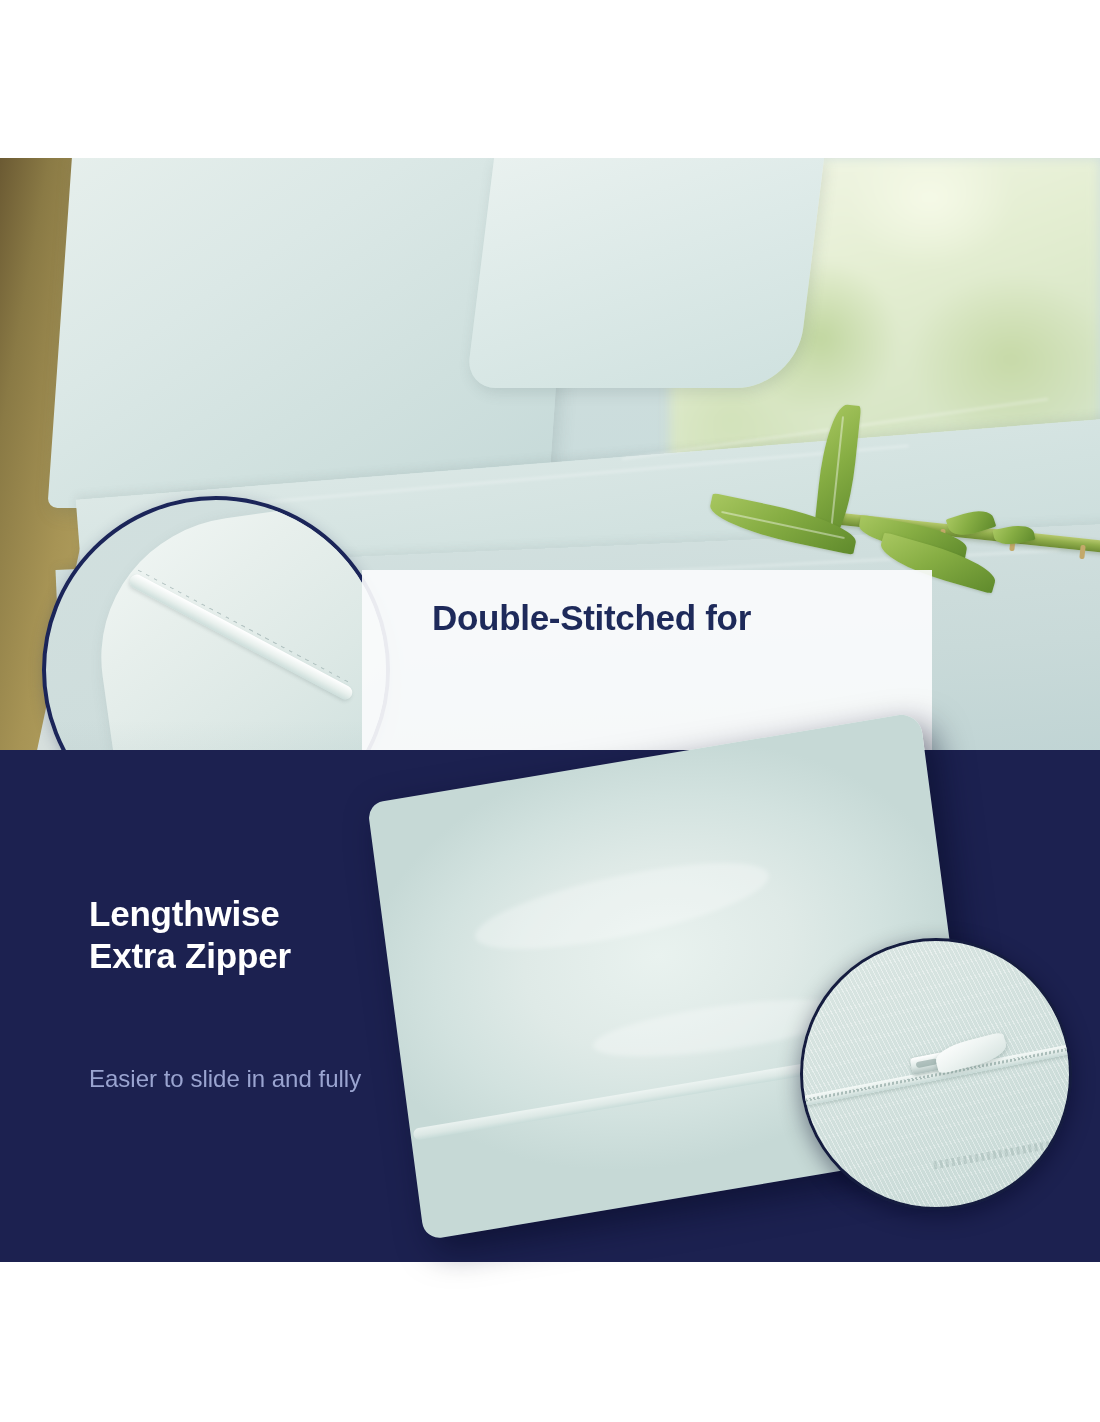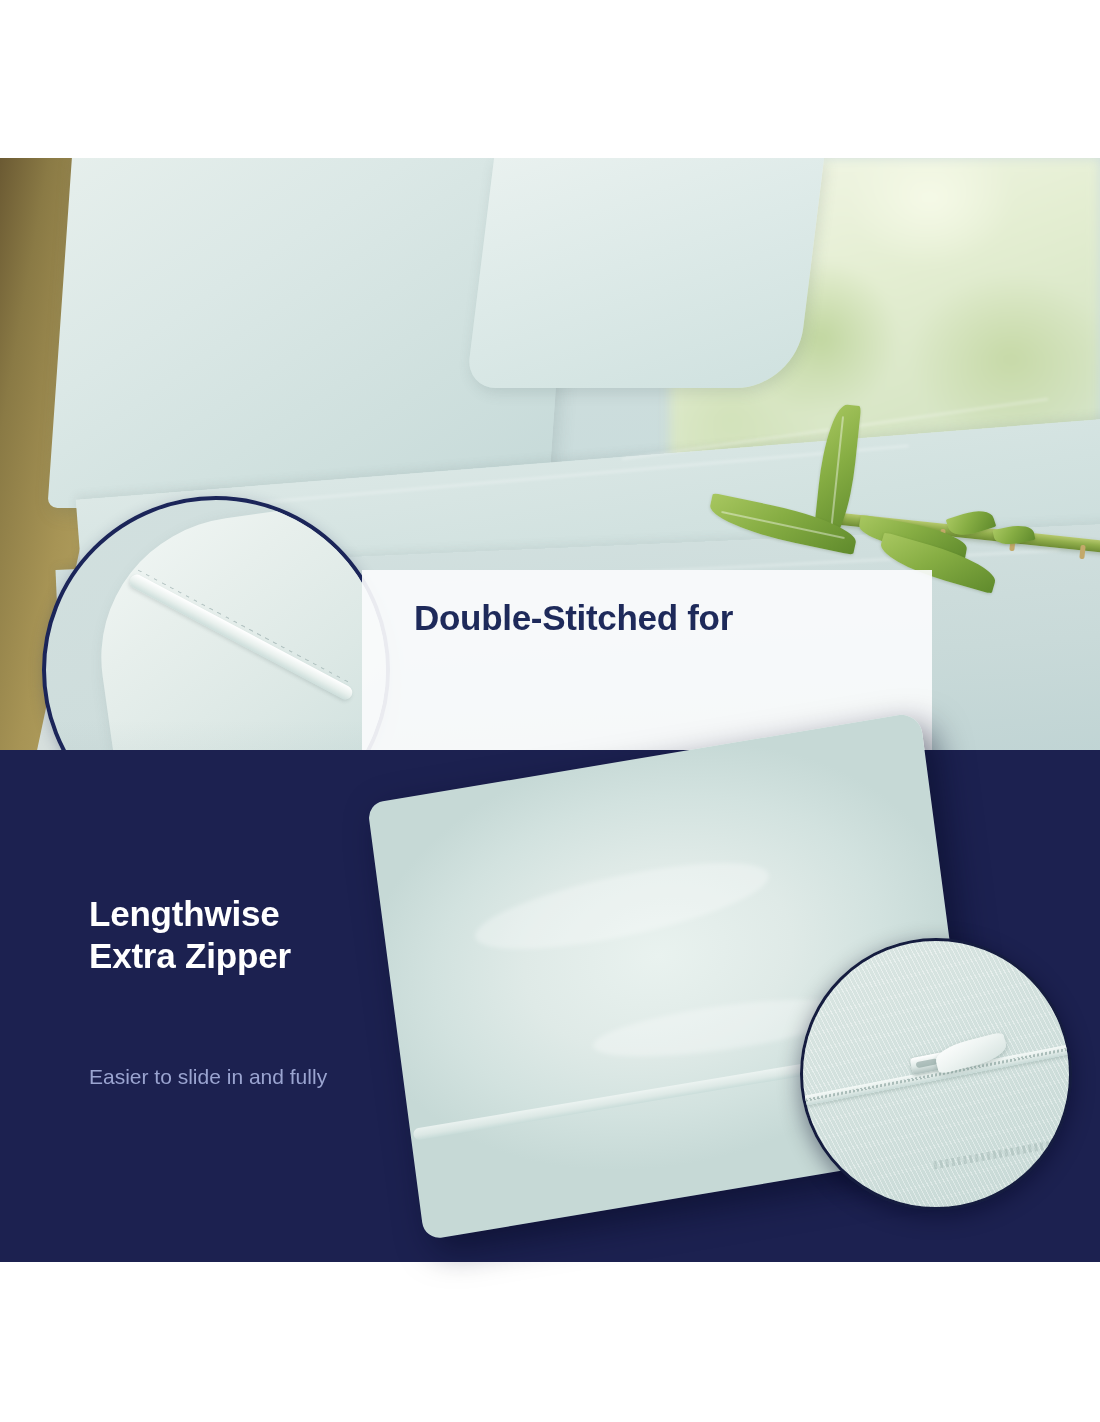--- a/index.html
+++ b/index.html
@@ -125,21 +125,21 @@
   }
   .co-shadow{
     position:absolute; left:0; bottom:0; width:348px; height:120px;
     background:linear-gradient(180deg,rgba(150,175,175,0) 0%,rgba(150,175,175,.28) 100%);
   }
 
   
   .text-card{
     position:absolute; left:362px; top:412px; width:570px; height:228px;
     background:rgba(250,251,252,.93);
-    padding:28px 0 0 52px;
+    padding:28px 0 0 70px;
   }
   .tc-title{
     font-size:35px; font-weight:bold; color:#1e2a5a;
     line-height:1.16; letter-spacing:-.3px;
   }
   .tc-sub{
     margin-top:17px; font-size:23px; color:#5f6e9e;
     line-height:1.33; letter-spacing:.1px;
   }
 
@@ -148,21 +148,21 @@
     position:absolute; left:0; top:750px; width:1100px; height:512px;
     background:#1c2150; overflow:hidden;
   }
   .bp-title{
     position:absolute; left:89px; top:893px; width:420px;
     font-size:35px; font-weight:bold; color:#ffffff;
     line-height:1.2; letter-spacing:-.2px;
   }
   .bp-sub{
     position:absolute; left:89px; top:1063px; width:400px;
-    font-size:21px; color:#9aa4d0; line-height:1.33;
+    font-size:24px; color:#9aa4d0; line-height:1.33;
   }
   
   .pillow-big{
     position:absolute; left:392px; top:756px; width:570px; height:450px;
   }
   .pb-body{
     position:absolute; left:0; top:0; width:560px; height:440px;
     background:
       radial-gradient(ellipse 300px 210px at 48% 45%, #e9f2ef 0%, #dfeae7 45%, #d2e2df 75%, #c6d9d6 100%);
     border-radius:16px 22px 26px 18px;

